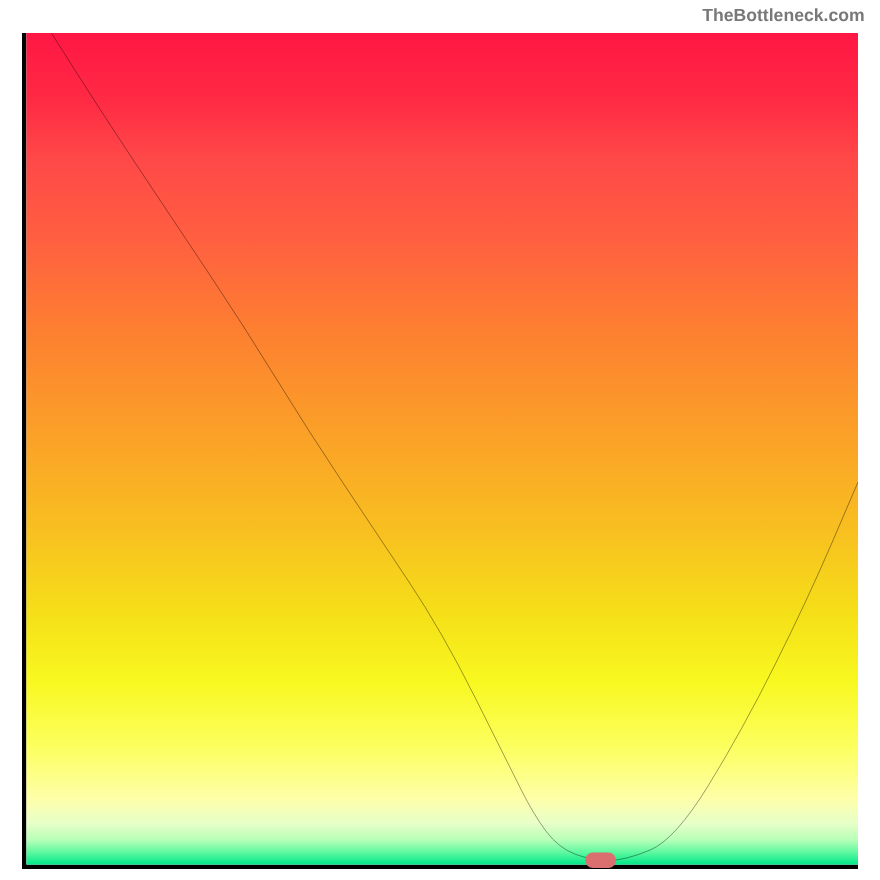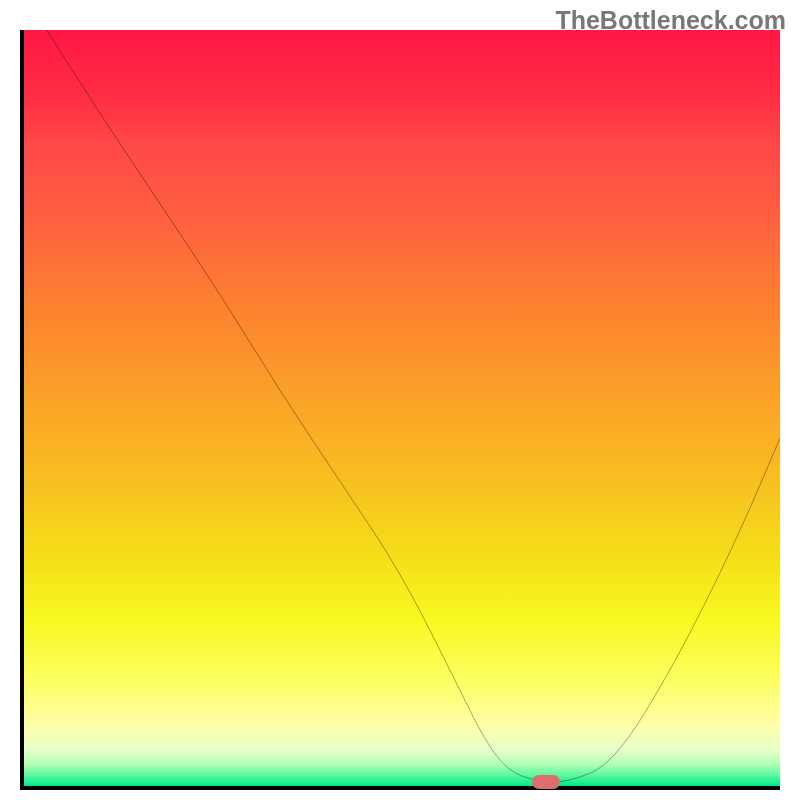--- a/index.html
+++ b/index.html
@@ -7,21 +7,21 @@
     width: 800px;
     height: 800px;
     background: #ffffff;
     font-family: Arial, sans-serif;
     position: relative;
   }
   .watermark {
     position: absolute;
     top: 6px;
     right: 14px;
-    font-size: 25px;
+    font-size: 16px;
     font-weight: bold;
     color: #787878;
     font-family: Arial, sans-serif;
     z-index: 10;
   }
   .plot-area {
     position: absolute;
     left: 20px;
     top: 30px;
     width: 760px;

